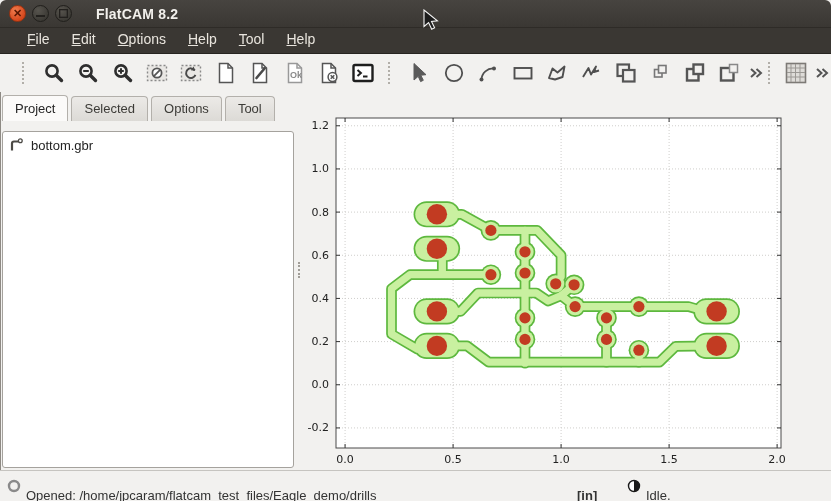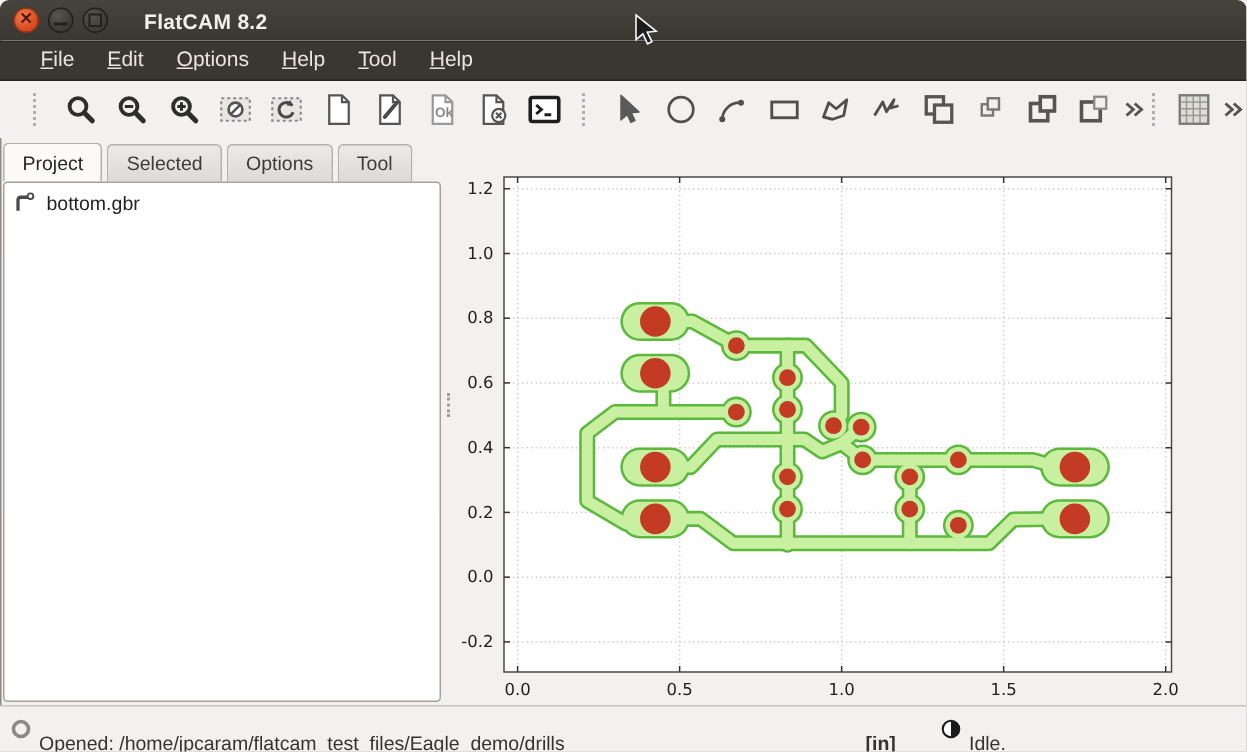--- a/index.html
+++ b/index.html
@@ -35,21 +35,21 @@
   .toolbtn svg{display:block;}
   .tb-gap{margin-left:12px;}
   
   .content{display:flex;height:378px;}
   .left-panel{width:296px;box-sizing:border-box;display:flex;flex-direction:column;}
   .tabs{display:flex;align-items:flex-end;height:29px;padding:4px 0 0 2px;box-sizing:border-box;}
   .tab{font-size:13px;color:#3c3b37;padding:4px 12px 5px;margin-right:3px;
        background:linear-gradient(#eceae7,#dcdad6);border:1px solid #b3b0ab;
        border-bottom:none;border-radius:4px 4px 0 0;}
   .tab.active{background:#fbfaf9;padding-top:5px;color:#262626;}
-  .tree-box{flex:1;margin:0 2px 2px 2px;background:#ffffff;border:1px solid #a5a29d;
+  .tree-box{flex:1;margin:10px 2px 2px 2px;background:#ffffff;border:1px solid #a5a29d;
             border-radius:3px;overflow:hidden;padding-top:3px;}
   .tree-row{height:20px;display:flex;align-items:center;font-size:13px;color:#232323;
             padding-left:5px;}
   .tree-row svg{margin-right:7px;flex:none;}
   .tree-row.selected{background:linear-gradient(#f3794a,#e55f2d);color:#ffffff;}
   .splitter{width:8px;position:relative;}
   .splitter::before{content:"";position:absolute;left:2px;top:170px;height:16px;
                     border-left:2px dotted #a19e98;}
   .fig{flex:1;position:relative;background:#f2f1ef;}
   

